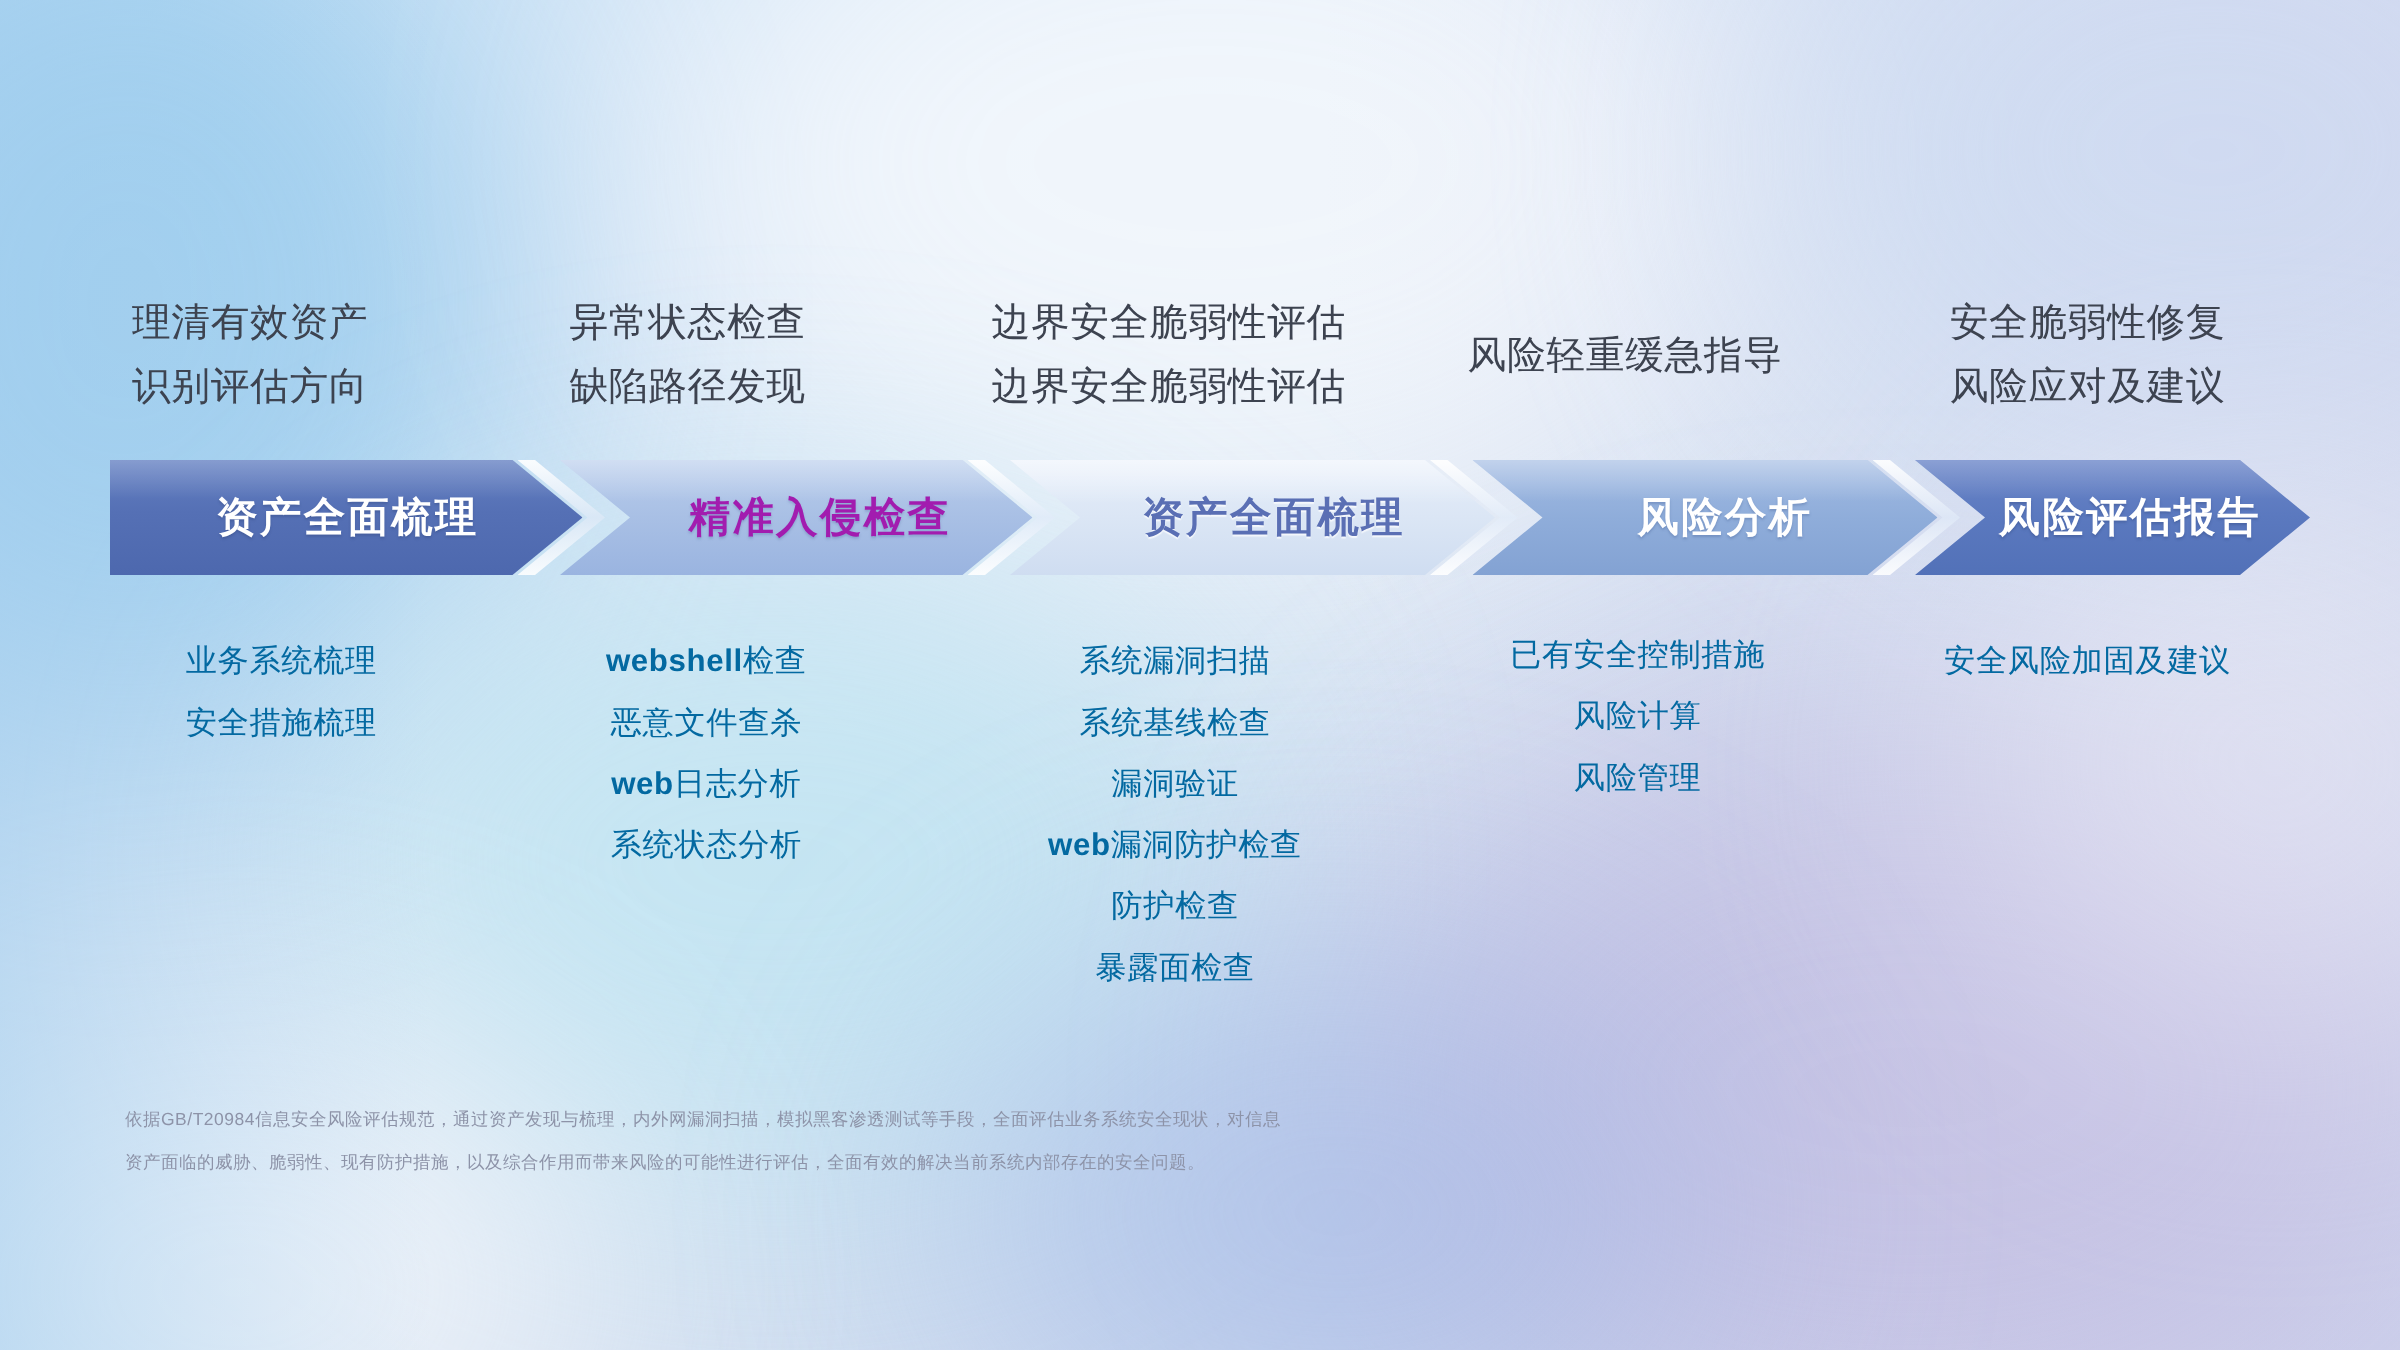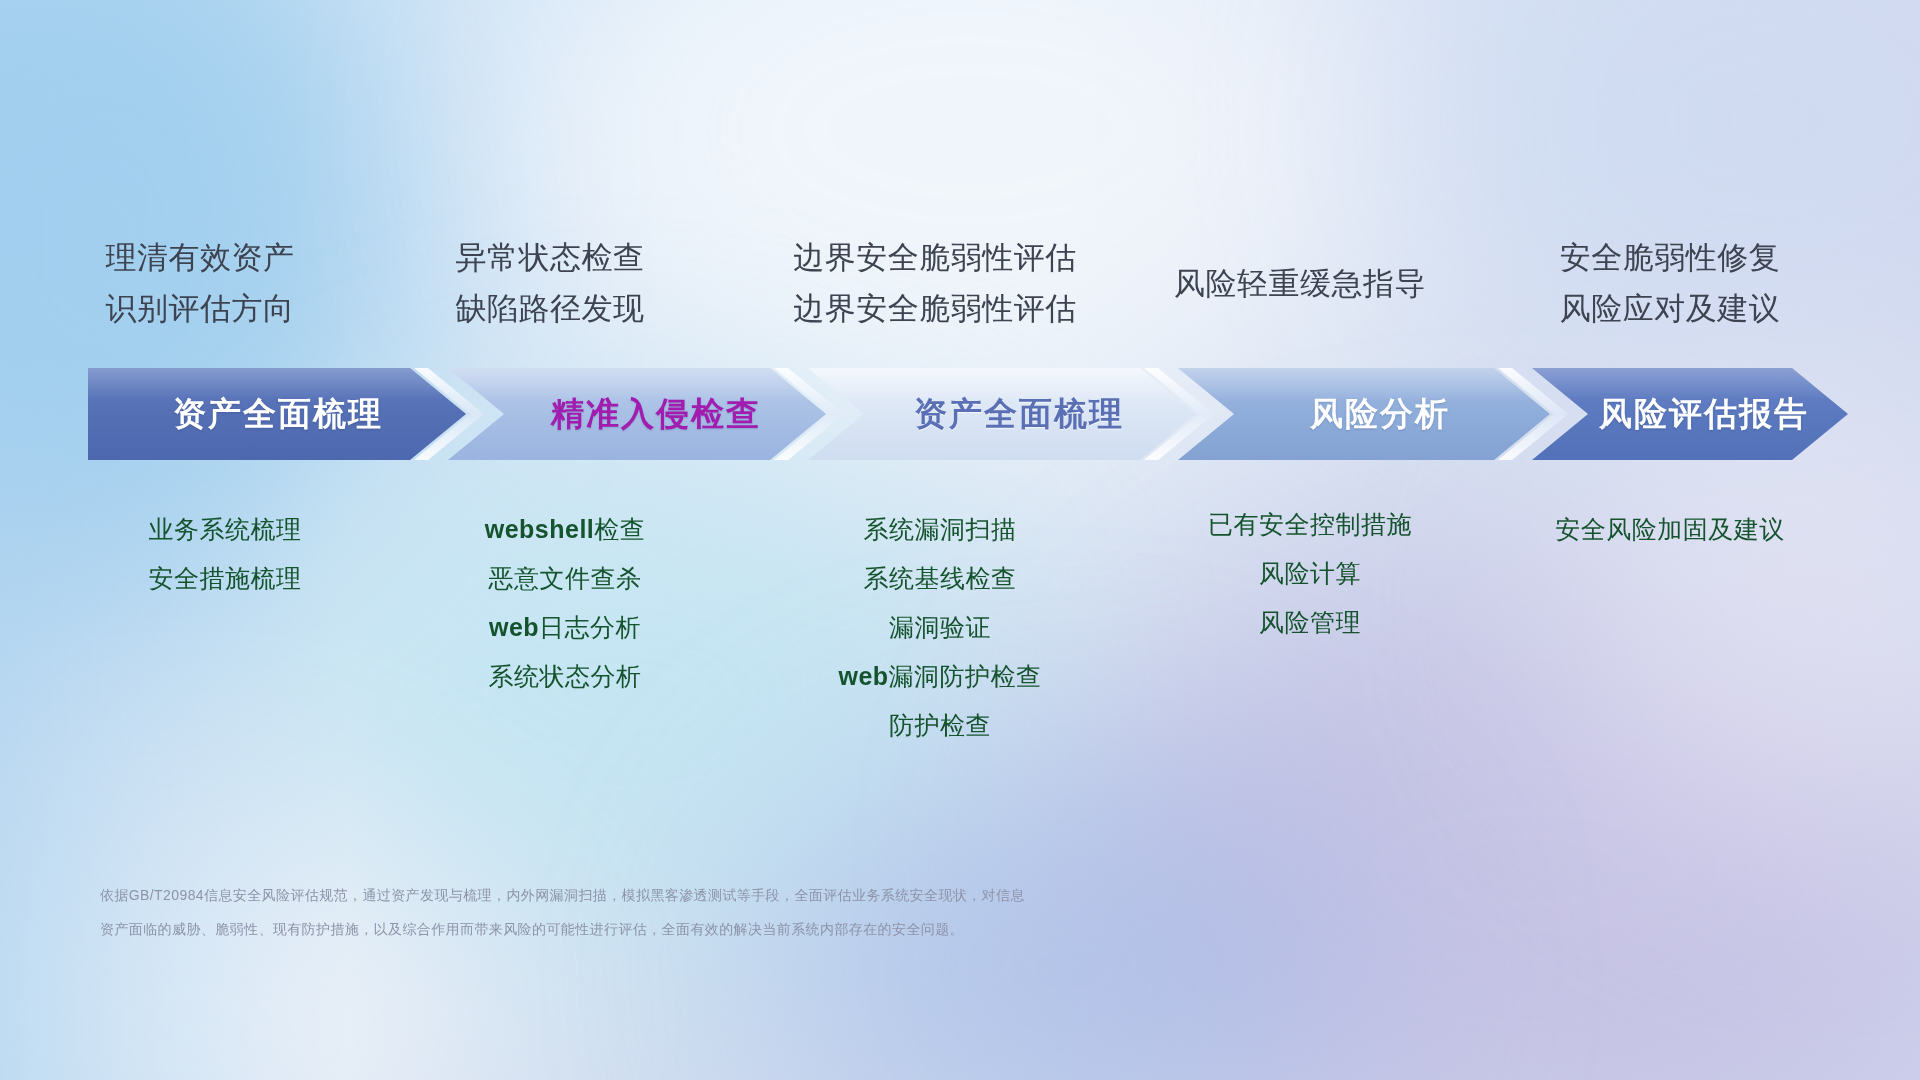--- a/index.html
+++ b/index.html
@@ -16,21 +16,21 @@
   .vign{position:absolute;inset:0;
     background:linear-gradient(90deg,rgba(160,205,238,.55) 0%,rgba(190,220,243,0) 18%,rgba(255,255,255,0) 55%,rgba(206,200,232,.30) 100%);}
   
   #stage{position:absolute;inset:0;}
   .col-top,.col-bot{position:absolute;text-align:center;}
   .tline{
     font-size:31px;color:#3d4350;line-height:51px;white-space:nowrap;
     letter-spacing:.5px;
   }
   .bline{
-    font-size:25px;color:#14532d;line-height:49px;white-space:nowrap;
+    font-size:25px;color:#0369a1;line-height:49px;white-space:nowrap;
     letter-spacing:.5px;
   }
   .bline b{font-weight:700;}
   
   #band{position:absolute;left:88px;top:368px;width:1760px;height:92px;}
   .arrow{
     position:absolute;top:0;height:92px;display:flex;align-items:center;justify-content:center;padding-left:24px;
   }
   .arrow .shape{position:absolute;inset:0;}
   .arrow .lbl{
@@ -166,20 +166,21 @@
   </div>
 
   <div class="col-bot" style="left:790px;top:505px;width:300px;">
     <div class="bline">系统漏洞扫描</div>
     <div class="bline">系统基线检查</div>
     <div class="bline">漏洞验证</div>
     <div class="bline">
       <b>web</b><span>漏洞防护检查</span>
     </div>
     <div class="bline">防护检查</div>
+    <div class="bline">暴露面检查</div>
   </div>
 
   <div class="col-bot" style="left:1160px;top:500px;width:300px;">
     <div class="bline">已有安全控制措施</div>
     <div class="bline">风险计算</div>
     <div class="bline">风险管理</div>
   </div>
 
   <div class="col-bot" style="left:1510px;top:505px;width:320px;">
     <div class="bline">安全风险加固及建议</div>

